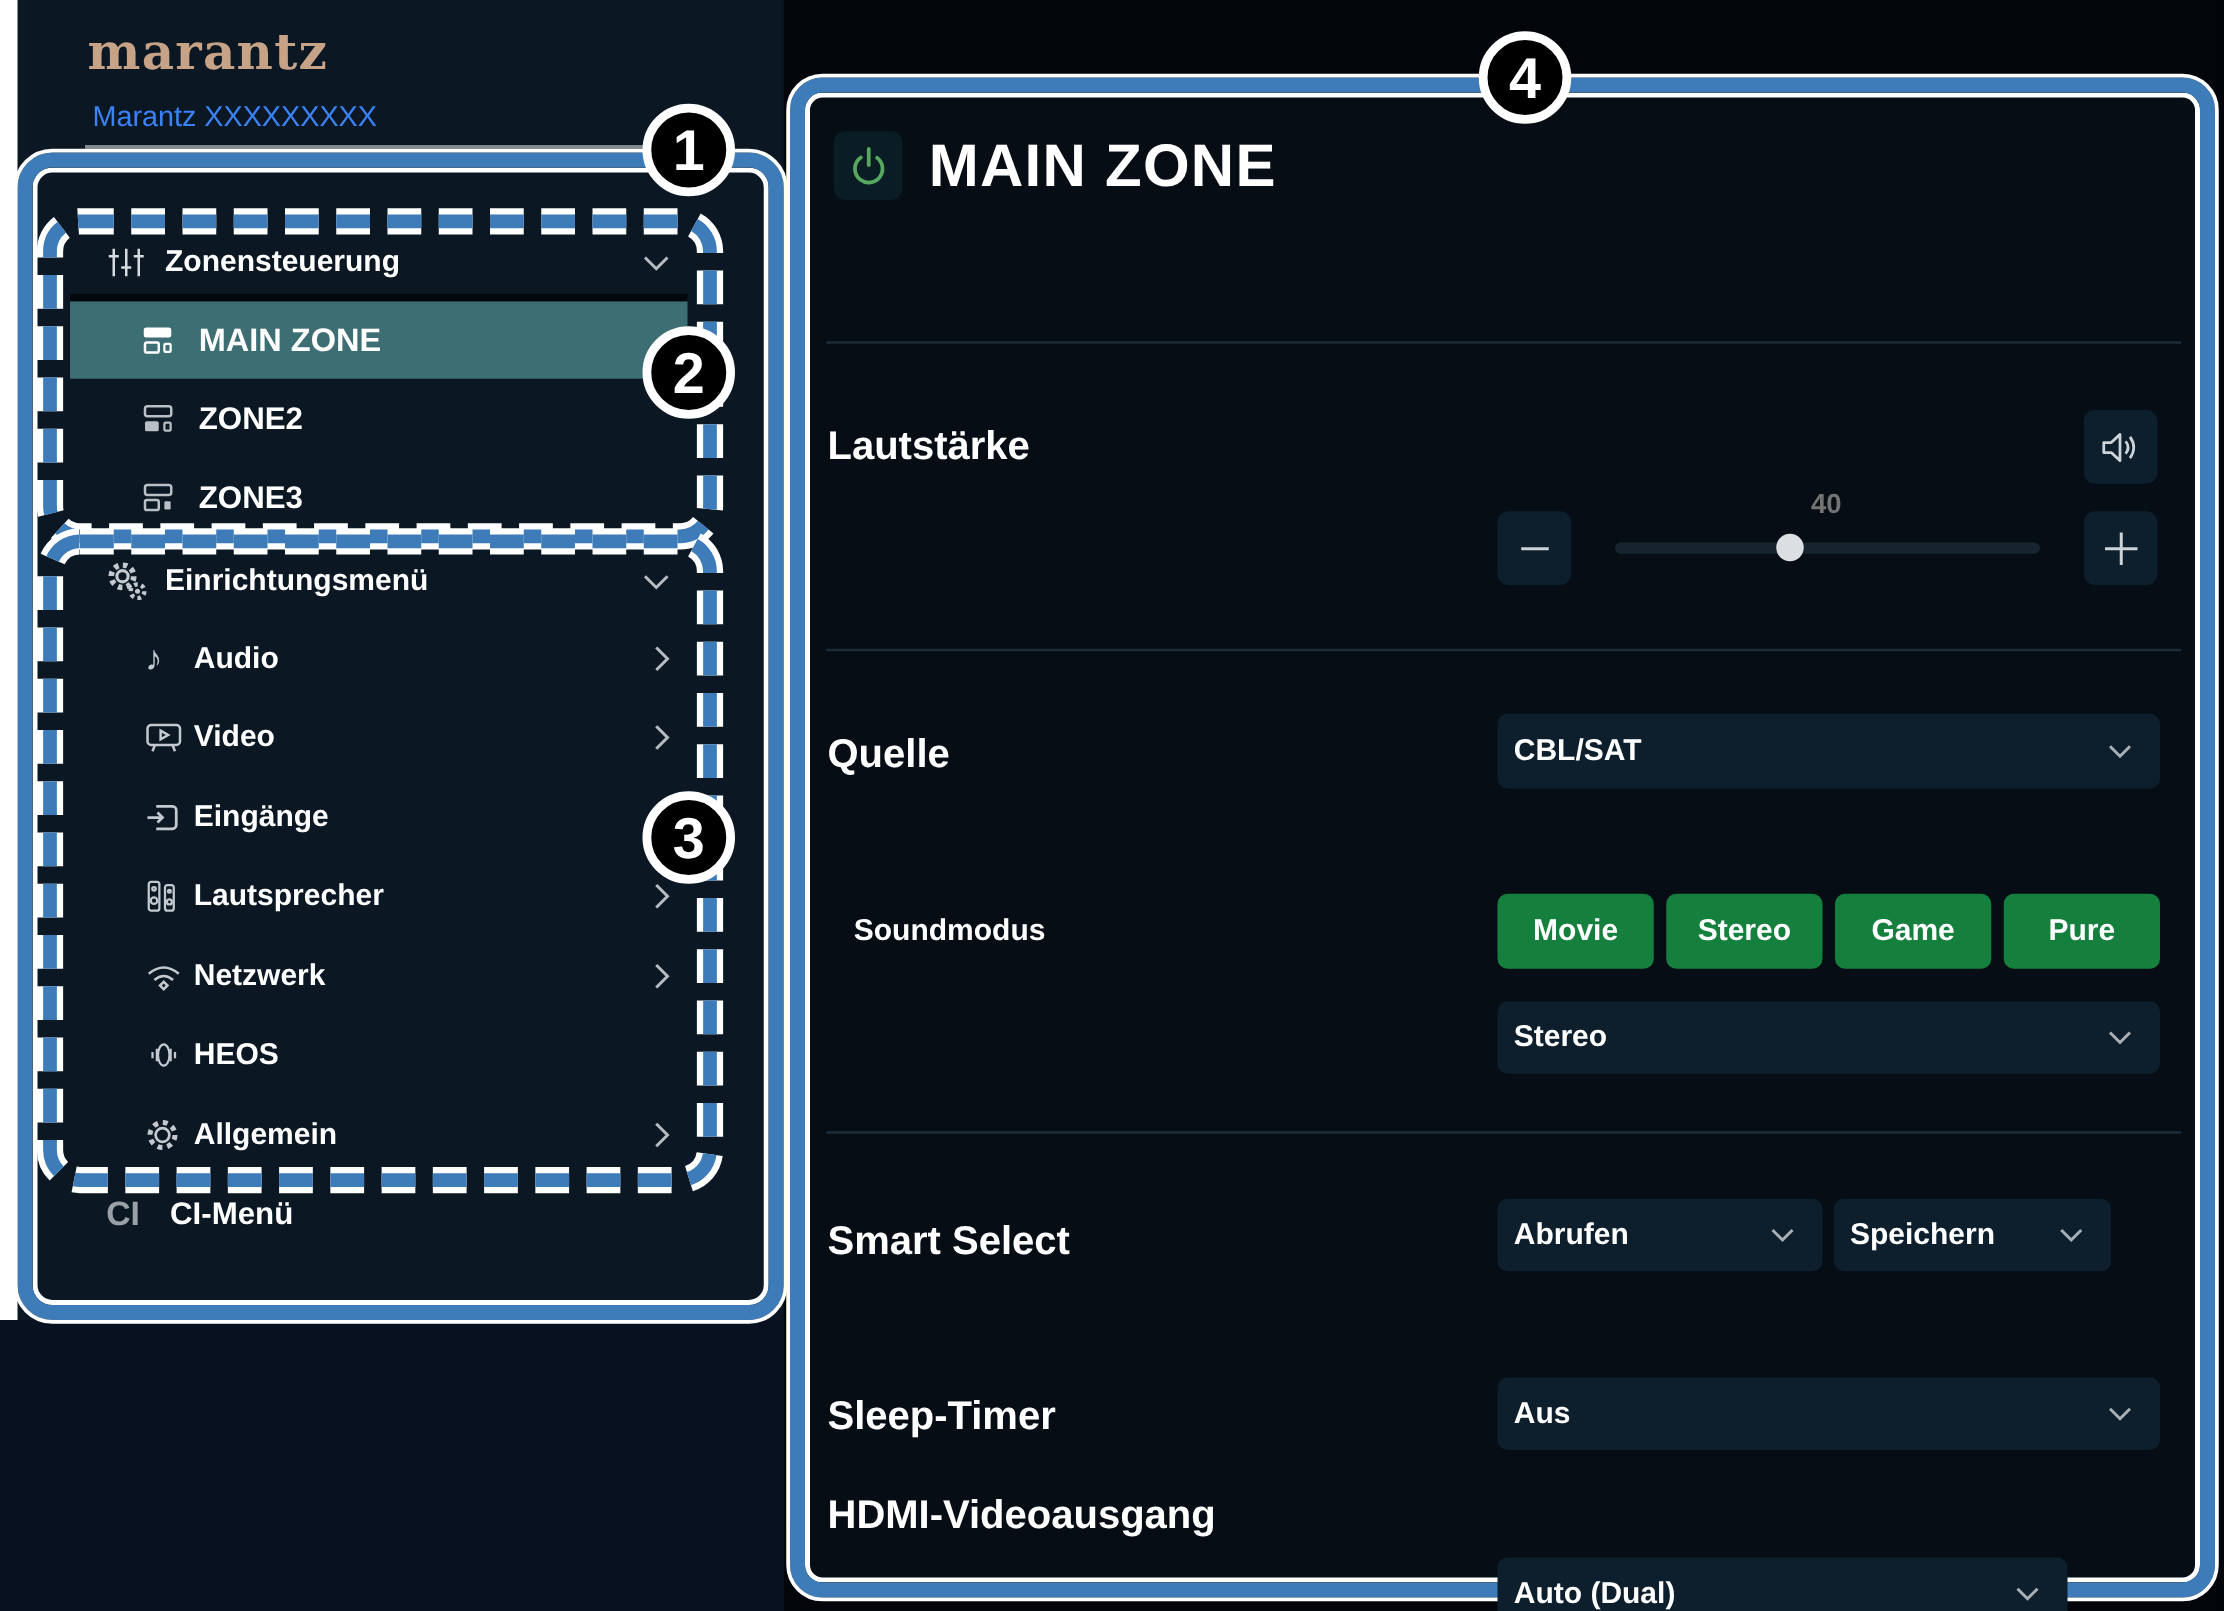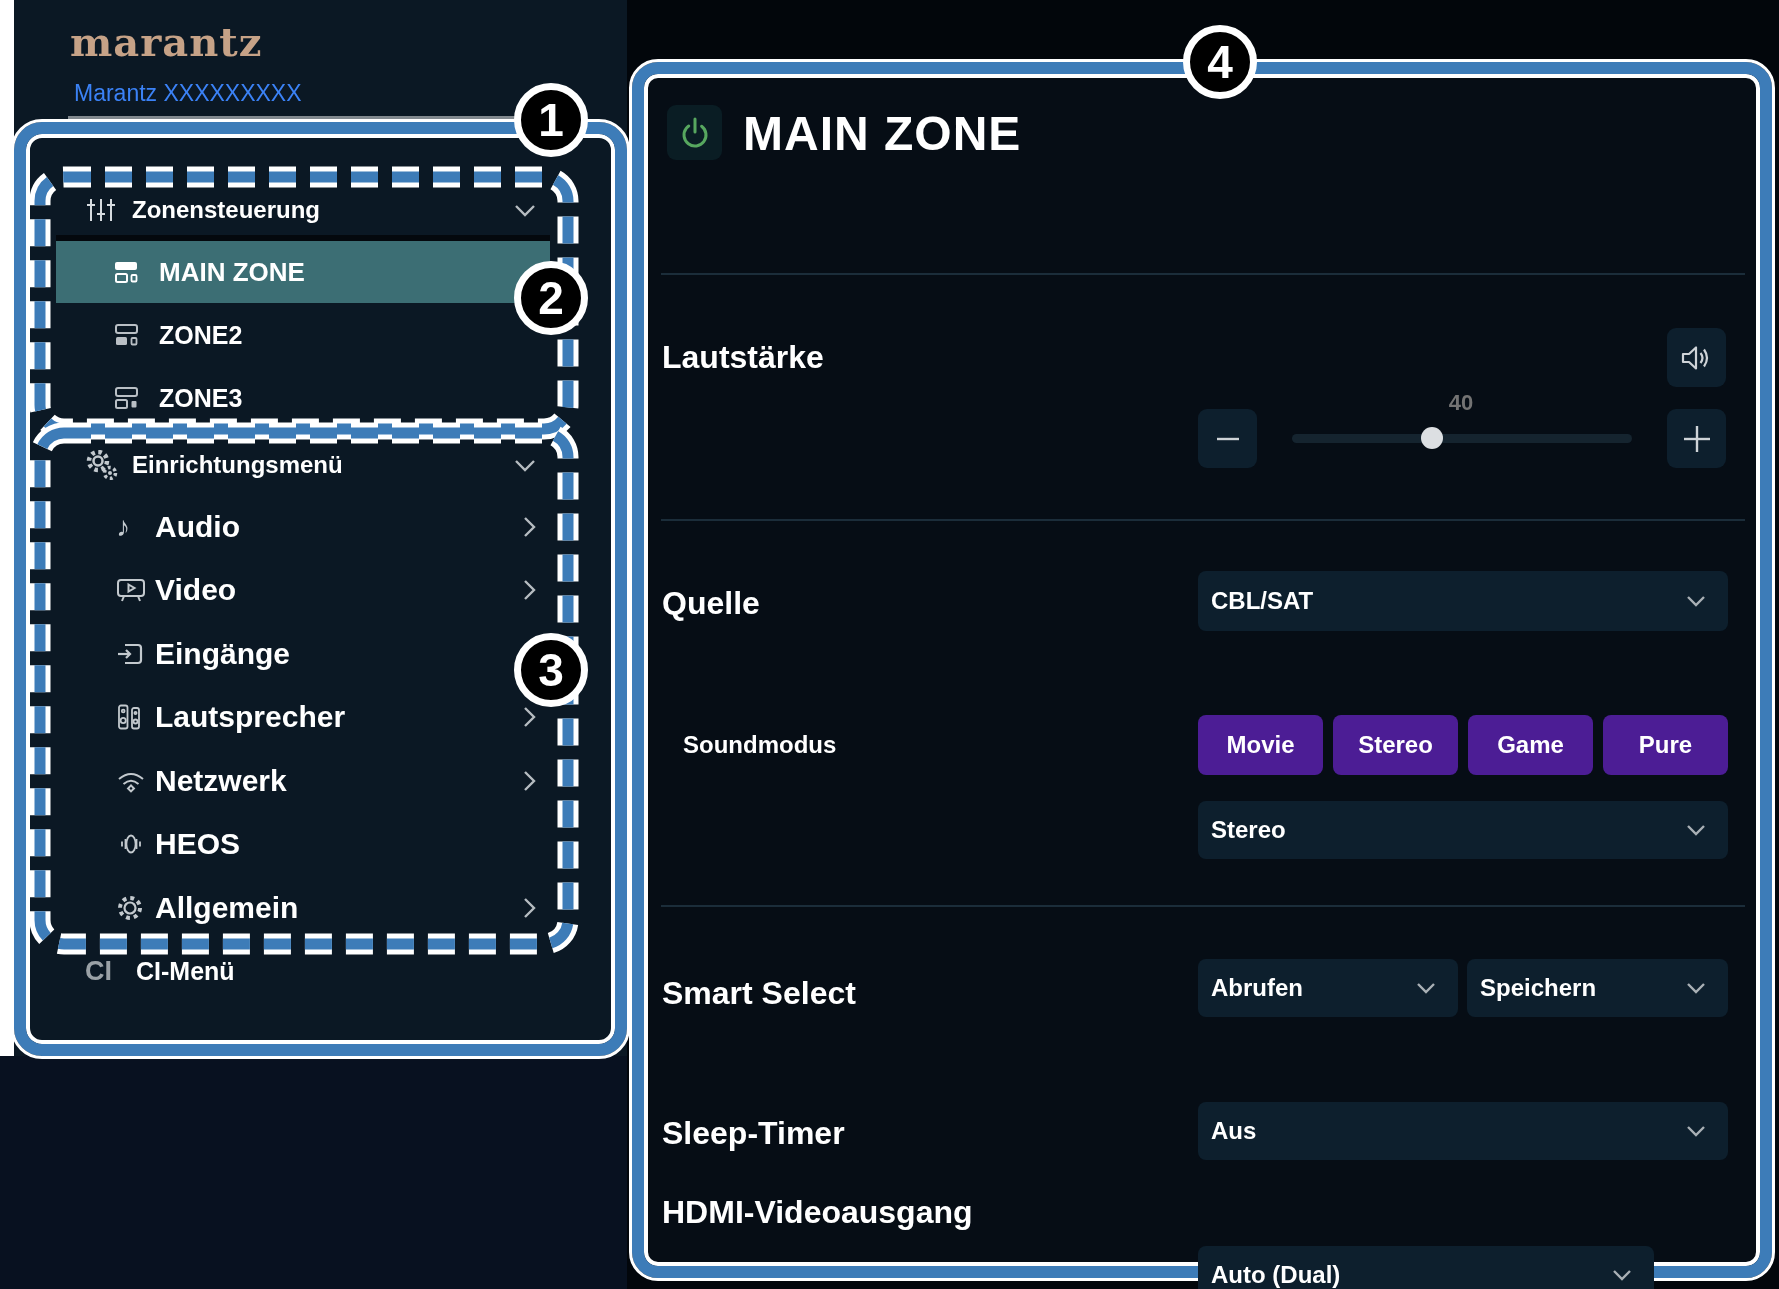--- a/index.html
+++ b/index.html
@@ -25,21 +25,21 @@
   .dashed-box{position:absolute;z-index:20;pointer-events:none;}
 
   
   .callout{position:absolute;width:74px;height:74px;border-radius:50%;background:#000;
            border:7px solid #fff;box-sizing:border-box;color:#fff;display:flex;align-items:center;
            justify-content:center;font-size:46px;font-weight:700;z-index:60;}
 
   
   .srow{position:absolute;left:56px;width:494px;display:flex;align-items:center;z-index:8;}
   .srow .ic{position:absolute;display:flex;align-items:center;}
-  .srow .lb{position:absolute;color:#fff;font-weight:700;font-size:30px;white-space:nowrap;}
+  .srow .lb{position:absolute;color:#fff;font-weight:700;font-size:24px;white-space:nowrap;}
   .srow .chev{position:absolute;right:14px;display:flex;}
   .shead .ic{left:30px;}
   .shead .lb{left:76px;font-size:24px;}
   .zrow .ic{left:58px;}
   .zrow .lb{left:103px;font-size:25px;}
   .mrow .ic{left:60px;}
   .mrow .lb{left:99px;}
   .sep{position:absolute;left:56px;top:235px;width:494px;height:6px;background:#04080d;z-index:9;}
   .selected-row{background:#3c6e74;}
   .ci-row{position:absolute;left:0;top:949px;width:560px;height:44px;display:flex;align-items:center;z-index:8;}
@@ -58,21 +58,21 @@
   .iconbtn{position:absolute;width:59px;height:59px;background:#0d1f2d;border-radius:9px;
            display:flex;align-items:center;justify-content:center;}
   .track{position:absolute;left:648px;top:360px;width:340px;height:9px;border-radius:5px;background:#15242f;}
   .thumb{position:absolute;left:777px;top:353px;width:22px;height:22px;border-radius:50%;background:#dcdfe2;}
   .volval{position:absolute;left:787px;top:316px;width:60px;text-align:center;
           color:#737373;font-weight:700;font-size:22px;}
   .dd{position:absolute;background:#0d1f2d;border-radius:8px;display:flex;align-items:center;
       justify-content:space-between;color:#fff;font-weight:700;font-size:24px;
       padding:0 22px 0 13px;box-sizing:border-box;}
   .btnrow{position:absolute;left:554px;top:641px;width:530px;height:60px;display:flex;gap:10px;}
-  .sbtn{flex:1;background:#4c1d95;border-radius:8px;color:#fff;font-weight:700;font-size:24px;
+  .sbtn{flex:1;background:#15803d;border-radius:8px;color:#fff;font-weight:700;font-size:24px;
         display:flex;align-items:center;justify-content:center;}
   .note-glyph{font-size:28px;color:#c3c9ce;line-height:1;}
 </style>
 </head>
 <body>
 
 <div class="page">
 
   <div class="sidebar-bg"></div>
   <div class="sidebar-lower"></div>
@@ -354,21 +354,21 @@
 
     <div class="plabel" style="top:919px;">Smart Select</div>
     <div class="dd" style="left:554px;top:885px;width:260px;height:58px;">
       <span>Abrufen</span>
       <span style="display:flex;">
         <svg width="20" height="12" viewBox="0 0 20 12" fill="none" stroke="#a9b0b5" stroke-width="2.4">
             <path d="M2 2 L10 10 L18 2"></path>
           </svg>
       </span>
     </div>
-    <div class="dd" style="left:823px;top:885px;width:261px;height:58px;">
+    <div class="dd" style="left:823px;top:885px;width:222px;height:58px;">
       <span>Speichern</span>
       <span style="display:flex;">
         <svg width="20" height="12" viewBox="0 0 20 12" fill="none" stroke="#a9b0b5" stroke-width="2.4">
             <path d="M2 2 L10 10 L18 2"></path>
           </svg>
       </span>
     </div>
 
     <div class="plabel" style="top:1059px;">Sleep-Timer</div>
     <div class="dd" style="left:554px;top:1028px;width:530px;height:58px;">

